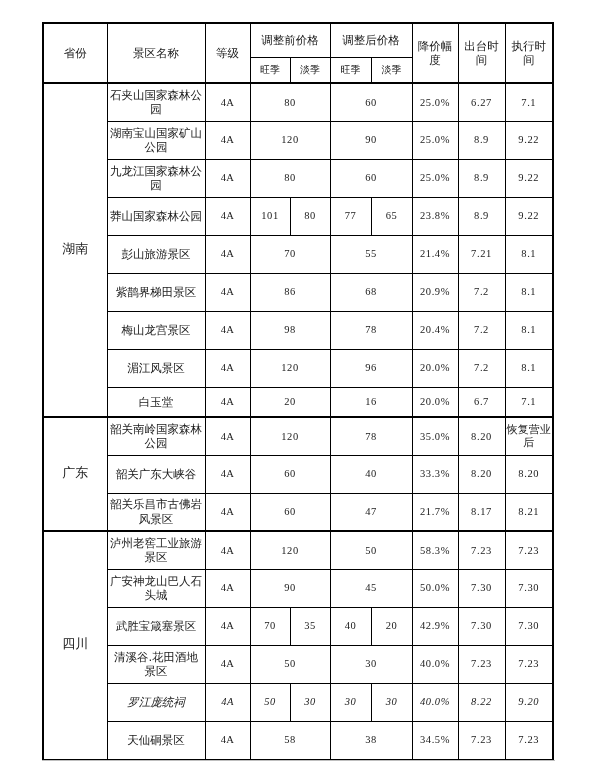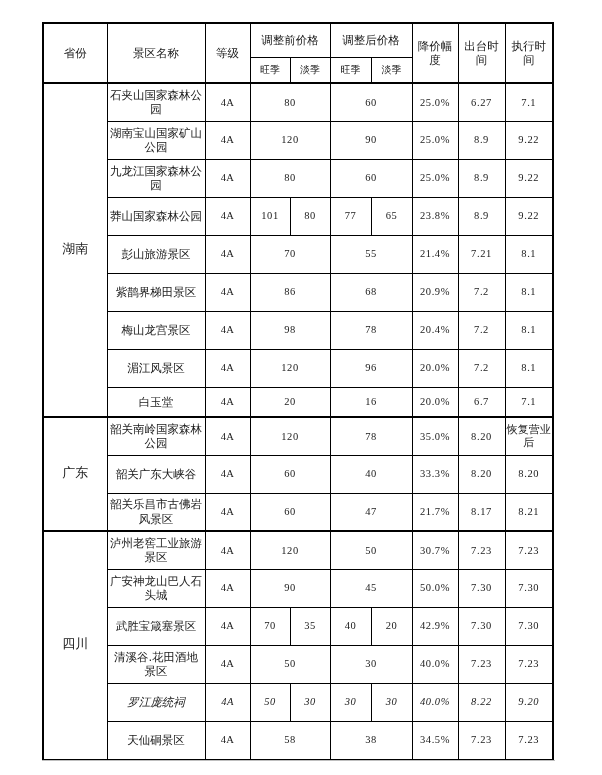--- a/index.html
+++ b/index.html
@@ -180,21 +180,21 @@
           <td class="num">21.7%</td>
           <td class="num">8.17</td>
           <td class="num thickright">8.21</td>
         </tr>
         <tr style="height: 38px;">
           <td class="prov thickleft thicktop" rowspan="6">四川</td>
           <td class="name thicktop">泸州老窖工业旅游景区</td>
           <td class="lvl thicktop">4A</td>
           <td class="num thicktop" colspan="2">120</td>
           <td class="num thicktop" colspan="2">50</td>
-          <td class="num thicktop">30.7%</td>
+          <td class="num thicktop">58.3%</td>
           <td class="num thicktop">7.23</td>
           <td class="num thickright thicktop">7.23</td>
         </tr>
         <tr style="height: 38px;">
           <td class="name">广安神龙山巴人石头城</td>
           <td class="lvl">4A</td>
           <td class="num" colspan="2">90</td>
           <td class="num" colspan="2">45</td>
           <td class="num">50.0%</td>
           <td class="num">7.30</td>

